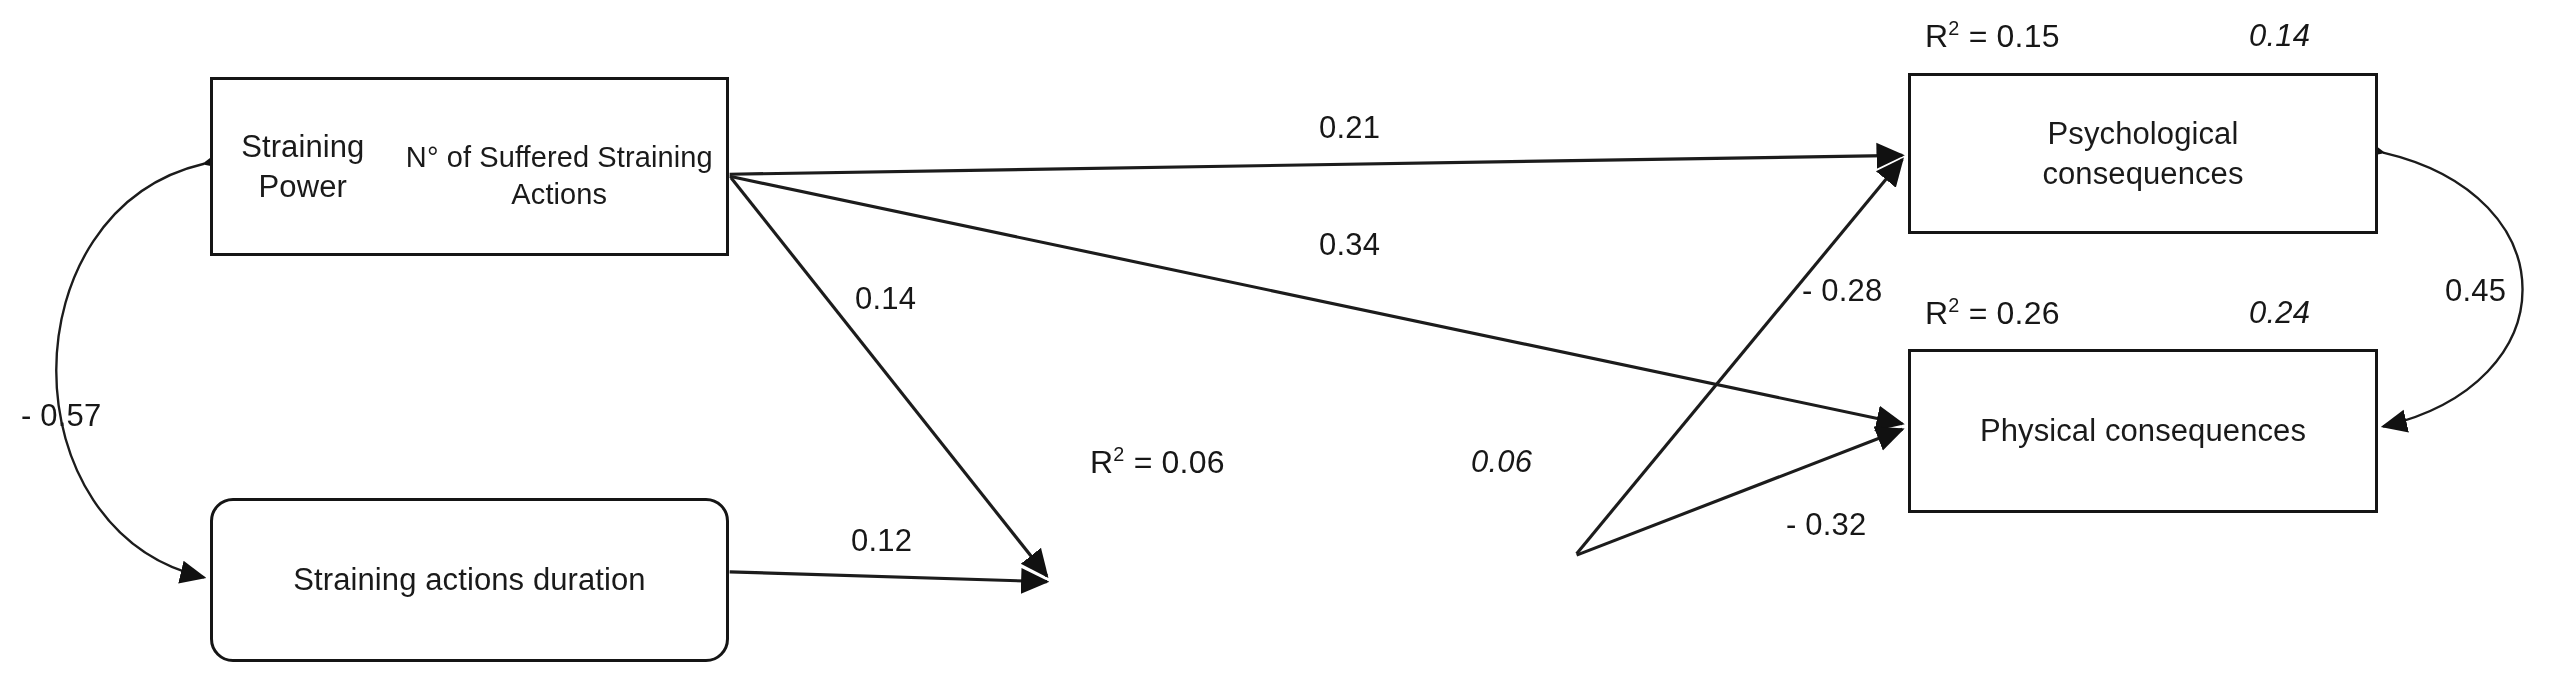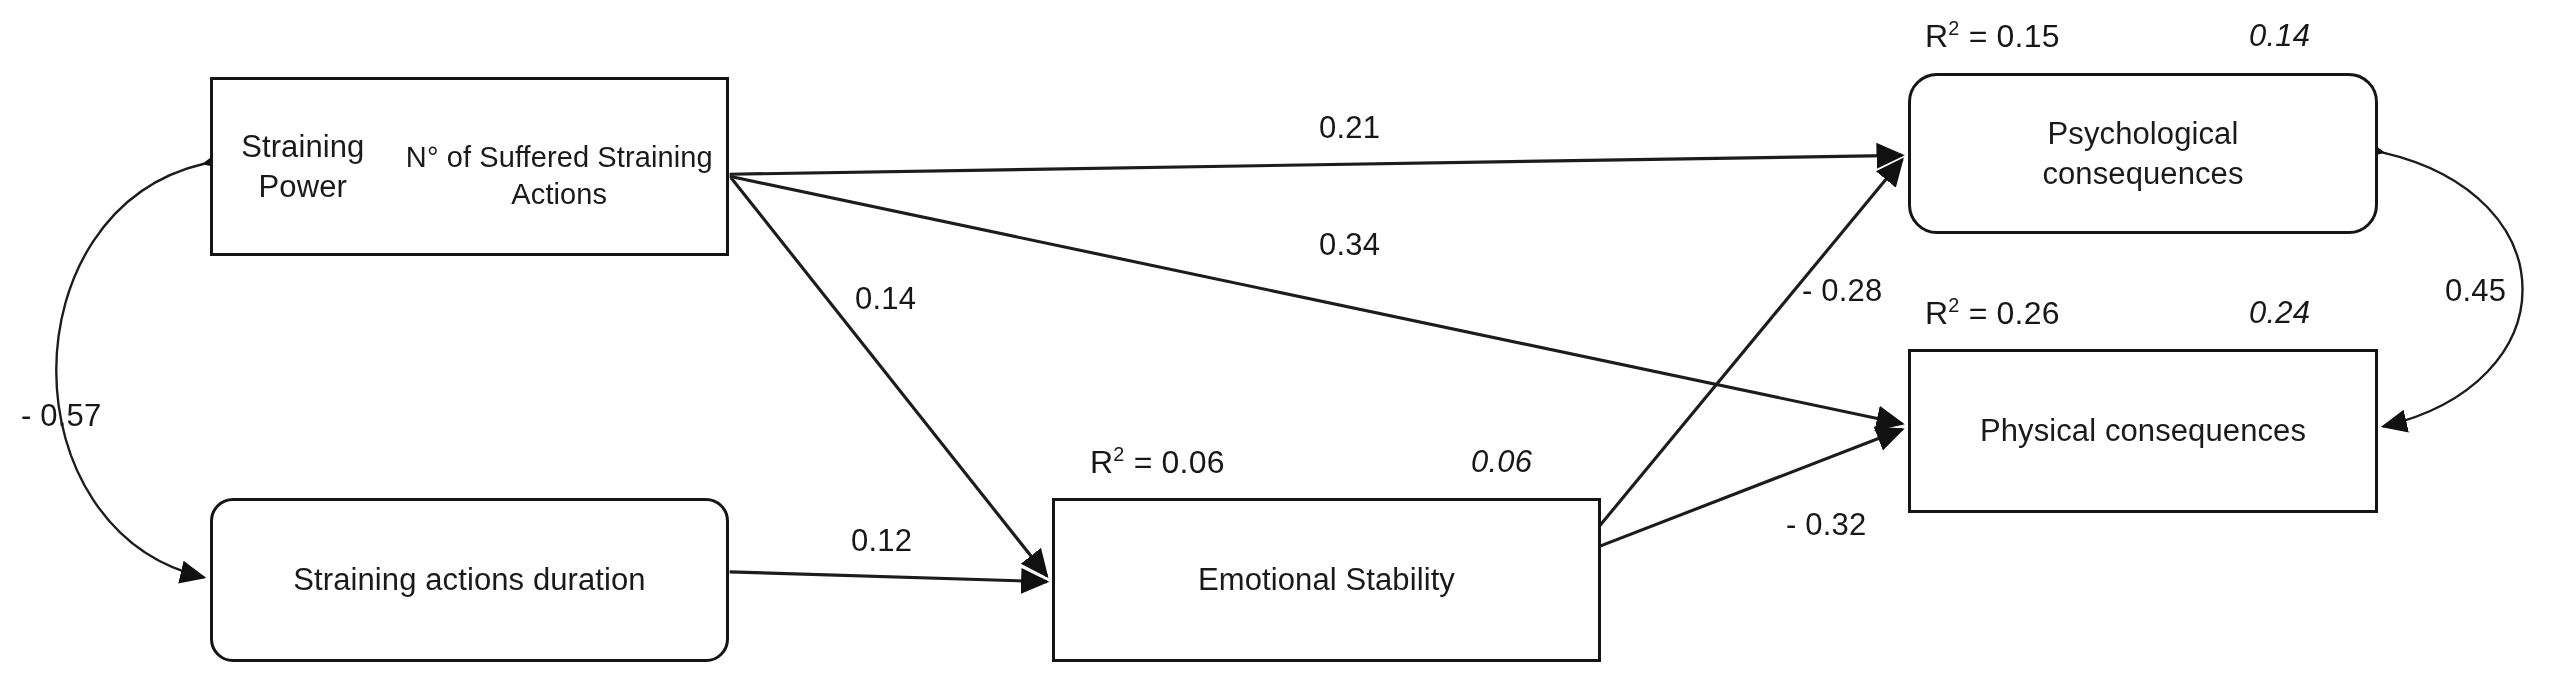--- a/index.html
+++ b/index.html
@@ -110,25 +110,22 @@
 
   <div class="node-box" style="left:210px; top:77px; width:519px; height:179px;">
     <div class="node-title">Straining Power</div>
     <div class="node-sub">N° of Suffered Straining Actions</div>
   </div>
 
   <div class="node-box" style="left:210px; top:498px; width:519px; height:164px;border-radius:23px;">
     <div class="node-title">Straining actions duration</div>
   </div>
 
-  <div class="node-box" style="left:1052px; top:498px; width:549px; height:164px;">
-    <div class="node-title">Emotional Stability</div>
-  </div>
 
-  <div class="node-box" style="left:1908px; top:73px; width:470px; height:161px;border-radius:29px;">
+  <div class="node-box" style="left:1908px; top:73px; width:470px; height:161px;">
     <div class="node-title">Psychological
 consequences</div>
   </div>
 
   <div class="node-box" style="left:1908px; top:349px; width:470px; height:164px;">
     <div class="node-title">Physical consequences</div>
   </div>
 
   <div class="r2-label" style="left:1090px; top:444px;">R<sup>2</sup>&nbsp;<span>= 0.06</span></div>
 

